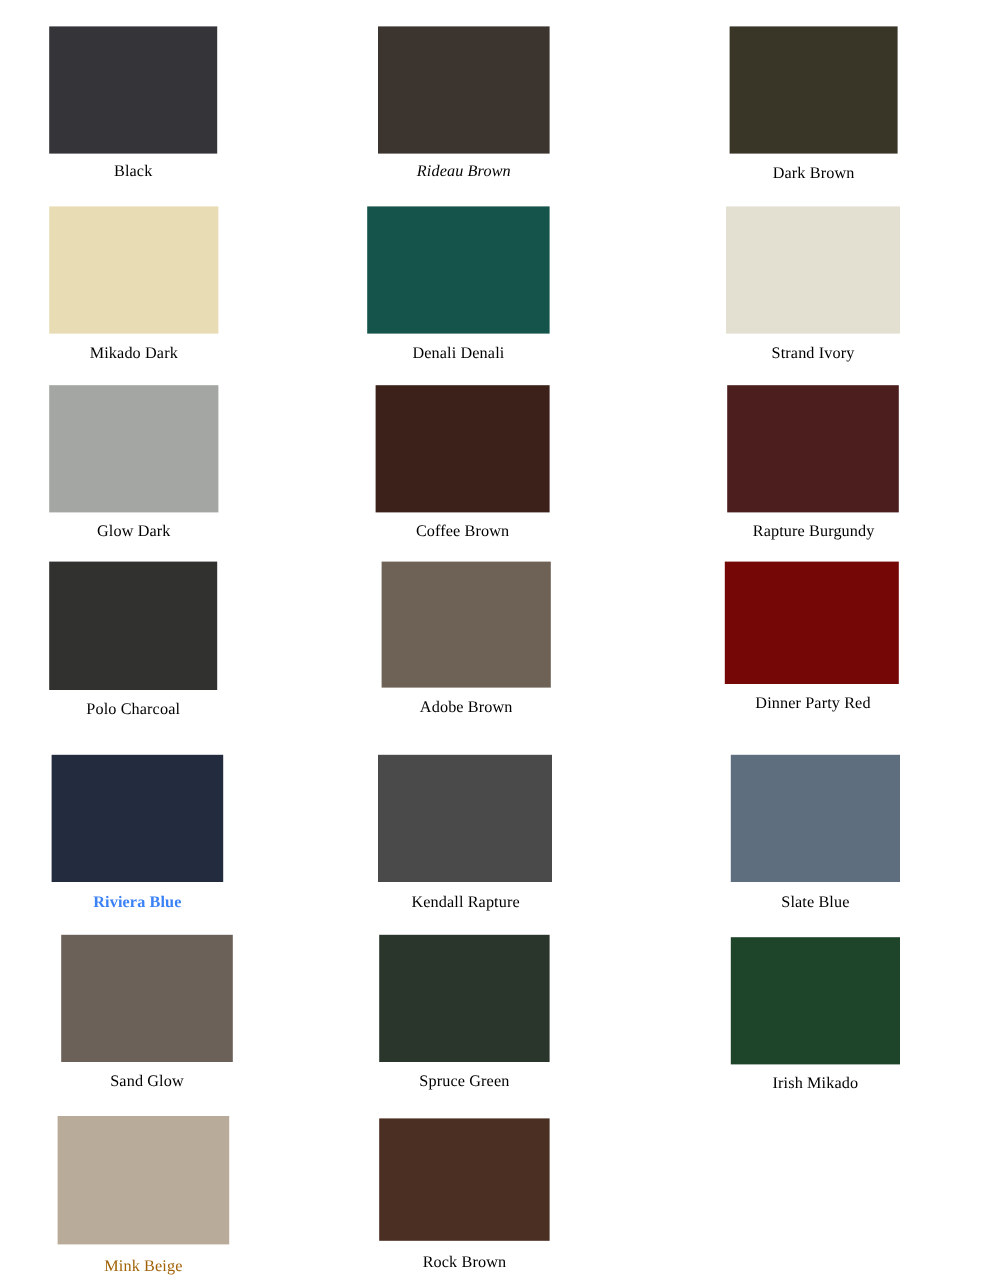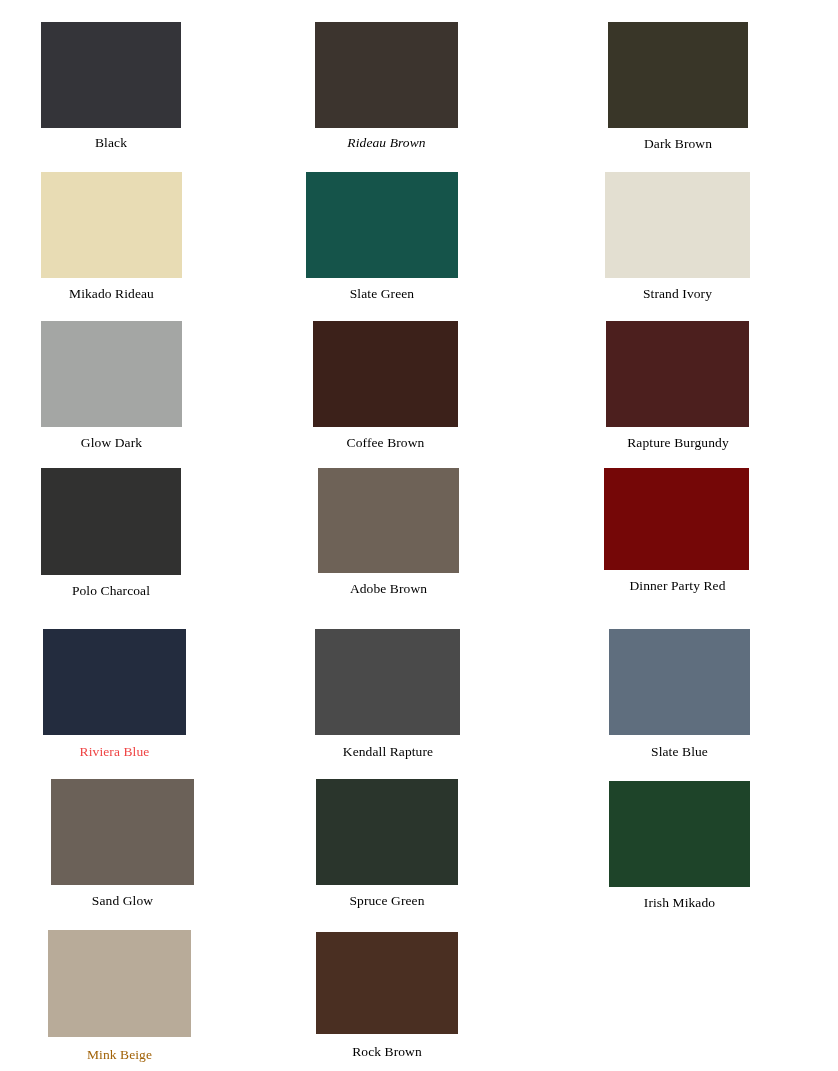--- a/index.html
+++ b/index.html
@@ -67,27 +67,27 @@
     <div class="swatch-cell" style="left: 608px; top: 22px; width: 140px;">
       <div class="swatch-chip" title="Dark Brown" style="height: 106px; background-color: rgb(57, 54, 40);"></div>
     </div>
     <div class="swatch-cell" style="left: 606px; top: 132px; width: 144px;">
       <div class="swatch-label lbl-gap-1" style="color: rgb(0, 0, 0);">Dark Brown</div>
     </div>
     <div class="swatch-cell" style="left: 41px; top: 172px; width: 141px;">
       <div class="swatch-chip" title="Mikado Ivory" style="height: 106px; background-color: rgb(232, 220, 180);"></div>
     </div>
     <div class="swatch-cell" style="left: 40px; top: 281px; width: 143px;">
-      <div class="swatch-label lbl-gap-2" style="color: rgb(0, 0, 0);">Mikado Rideau</div>
+      <div class="swatch-label lbl-gap-2" style="color: rgb(0, 0, 0);">Mikado Dark</div>
     </div>
     <div class="swatch-cell" style="left: 306px; top: 172px; width: 152px;">
       <div class="swatch-chip" title="Denali Green" style="height: 106px; background-color: rgb(21, 84, 74);"></div>
     </div>
     <div class="swatch-cell" style="left: 306px; top: 281px; width: 152px;">
-      <div class="swatch-label lbl-gap-2" style="color: rgb(0, 0, 0);">Slate Green</div>
+      <div class="swatch-label lbl-gap-2" style="color: rgb(0, 0, 0);">Denali Denali</div>
     </div>
     <div class="swatch-cell" style="left: 605px; top: 172px; width: 145px;">
       <div class="swatch-chip" title="Strand Ivory" style="height: 106px; background-color: rgb(227, 223, 209);"></div>
     </div>
     <div class="swatch-cell" style="left: 605px; top: 281px; width: 145px;">
       <div class="swatch-label lbl-gap-2" style="color: rgb(0, 0, 0);">Strand Ivory</div>
     </div>
     <div class="swatch-cell" style="left: 41px; top: 321px; width: 141px;">
       <div class="swatch-chip" title="Glow Grey" style="height: 106px; background-color: rgb(164, 166, 164);"></div>
     </div>
@@ -121,21 +121,21 @@
     <div class="swatch-cell" style="left: 604px; top: 468px; width: 145px;">
       <div class="swatch-chip" title="Dinner Party Red" style="height: 102px; background-color: rgb(117, 7, 7);"></div>
     </div>
     <div class="swatch-cell" style="left: 600px; top: 573px; width: 155px;">
       <div class="swatch-label lbl-gap-2" style="color: rgb(0, 0, 0);">Dinner Party Red</div>
     </div>
     <div class="swatch-cell" style="left: 43px; top: 629px; width: 143px;">
       <div class="swatch-chip" title="Riviera Blue" style="height: 106px; background-color: rgb(35, 44, 62);"></div>
     </div>
     <div class="swatch-cell" style="left: 43px; top: 739px; width: 143px;">
-      <div class="swatch-label lbl-gap-2" style="color: #ef4444;">Riviera Blue</div>
+      <div class="swatch-label lbl-gap-2" style="color: #3b82f6; font-weight: bold;">Riviera Blue</div>
     </div>
     <div class="swatch-cell" style="left: 315px; top: 629px; width: 145px;">
       <div class="swatch-chip" title="Kendall Charcoal" style="height: 106px; background-color: rgb(74, 74, 74);"></div>
     </div>
     <div class="swatch-cell" style="left: 313px; top: 739px; width: 150px;">
       <div class="swatch-label lbl-gap-2" style="color: rgb(0, 0, 0);">Kendall Rapture</div>
     </div>
     <div class="swatch-cell" style="left: 609px; top: 629px; width: 141px;">
       <div class="swatch-chip" title="Slate Blue" style="height: 106px; background-color: rgb(95, 110, 126);"></div>
     </div>

